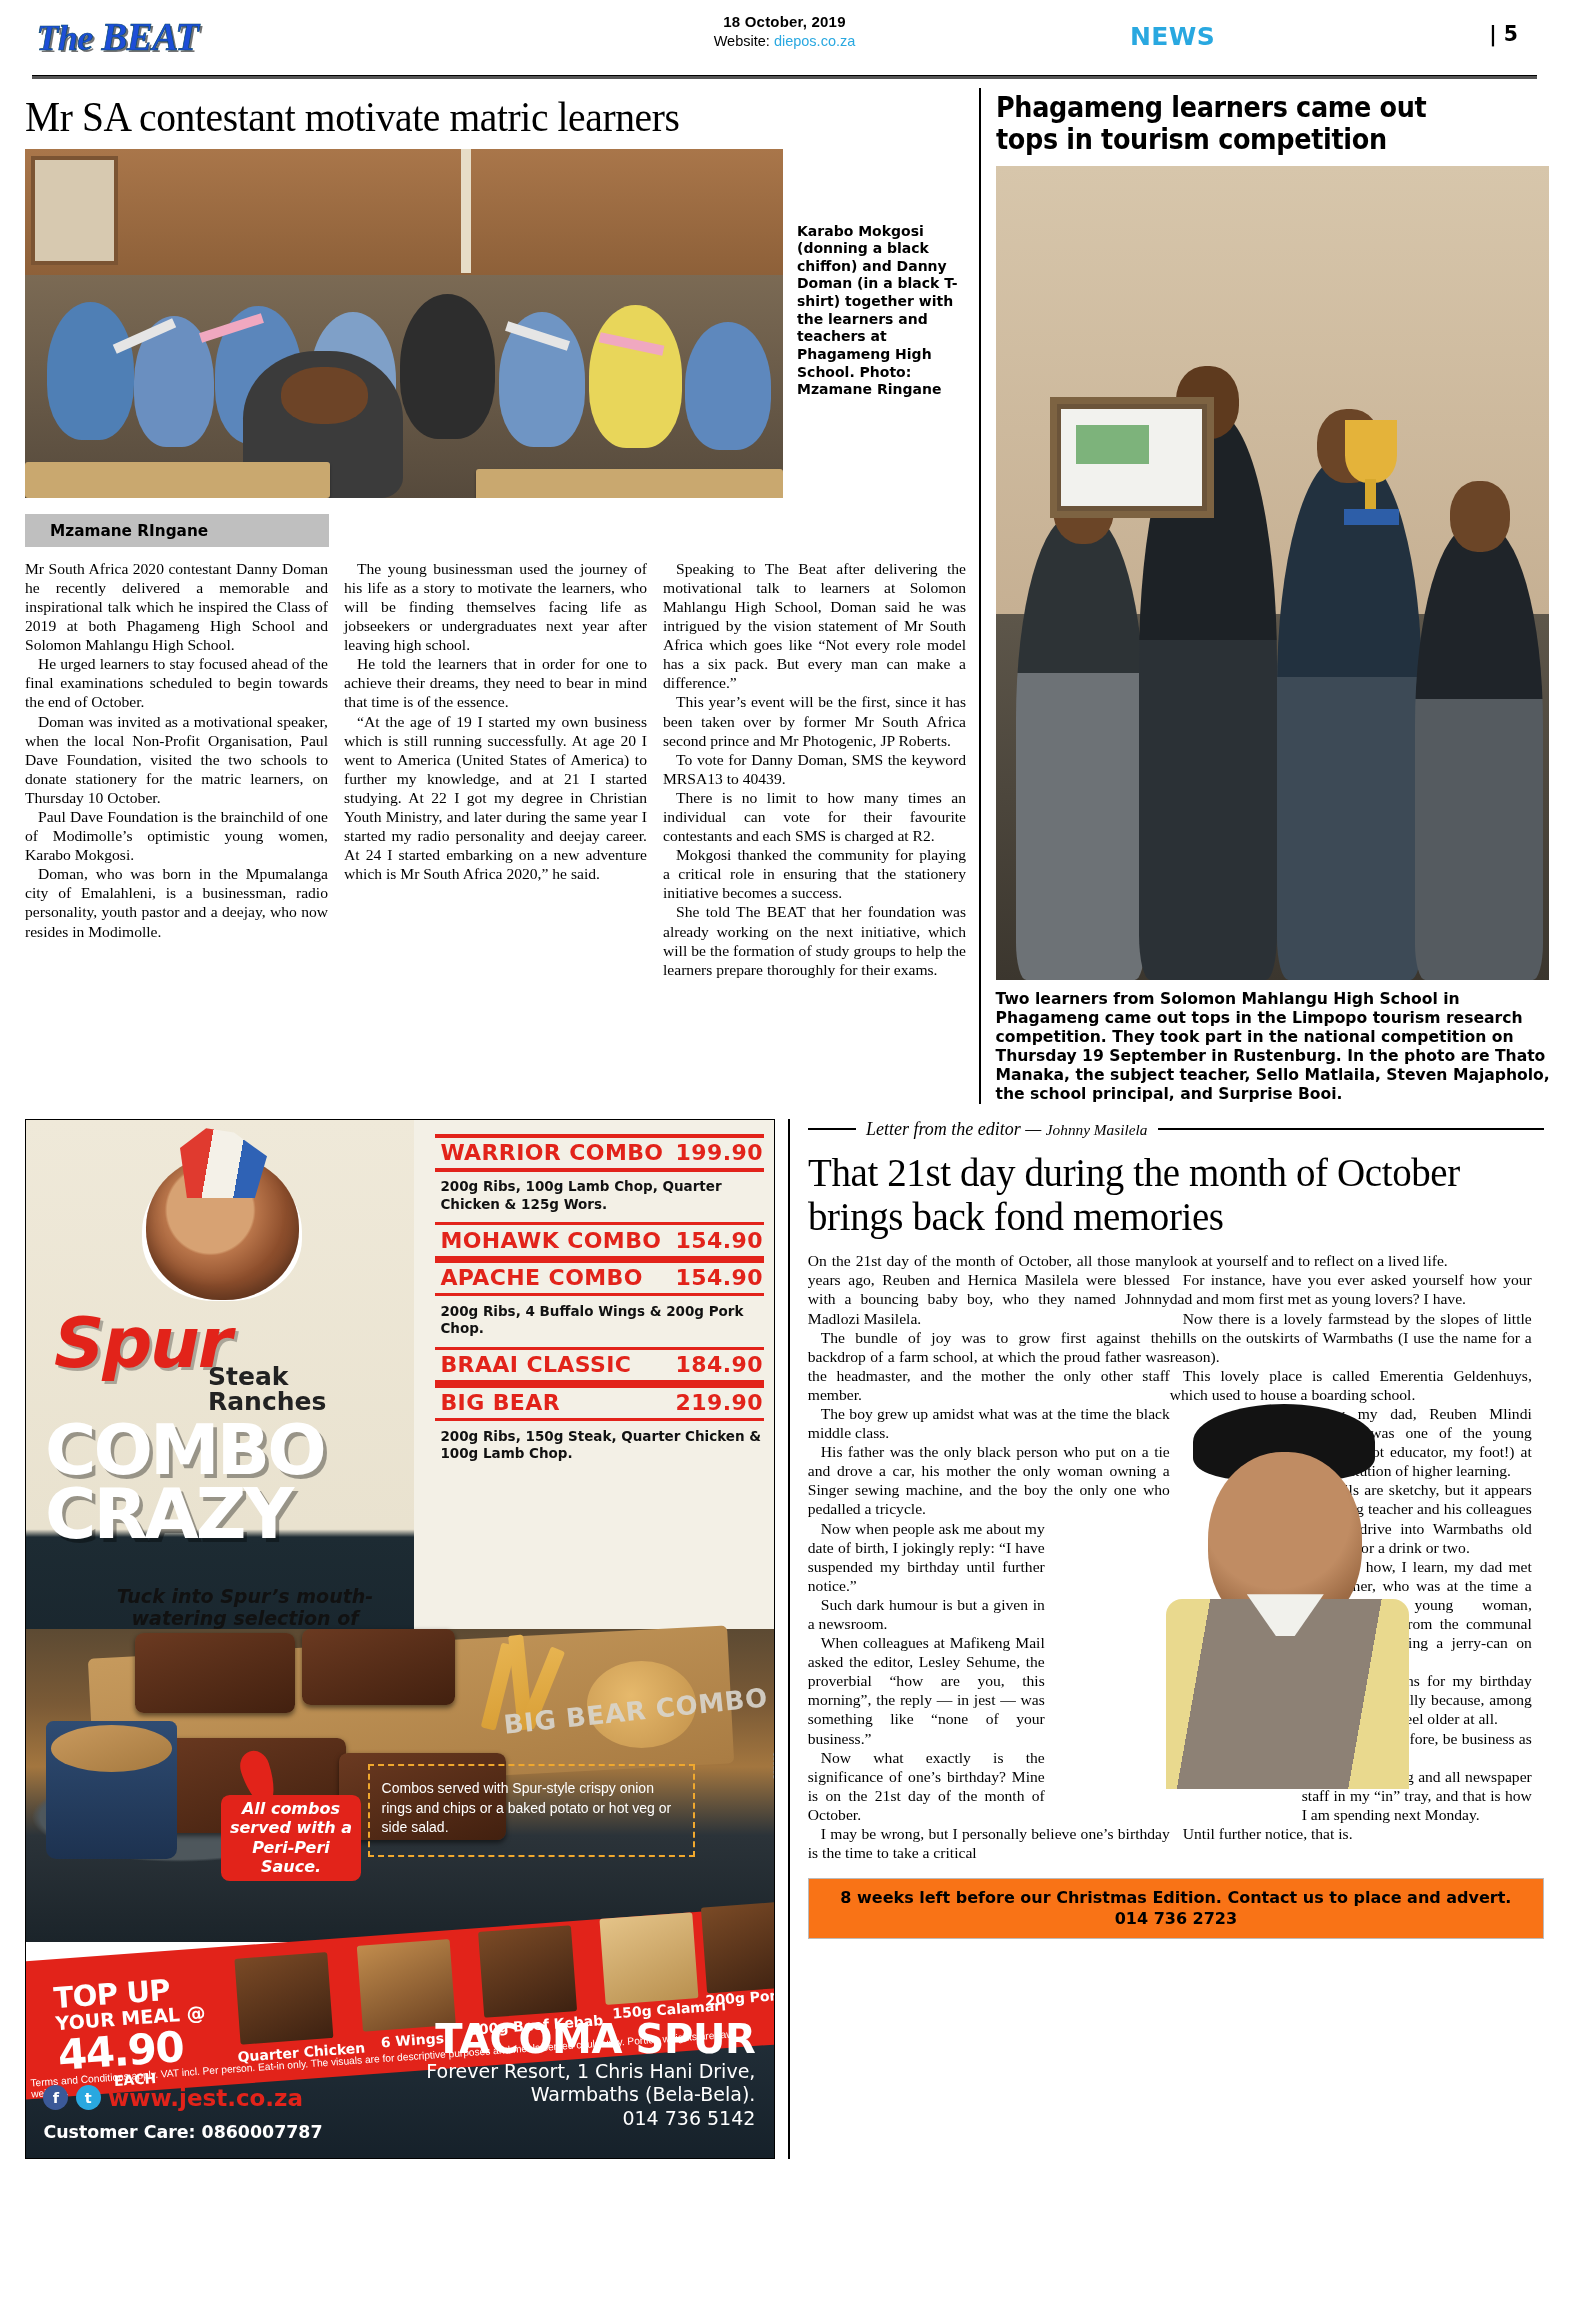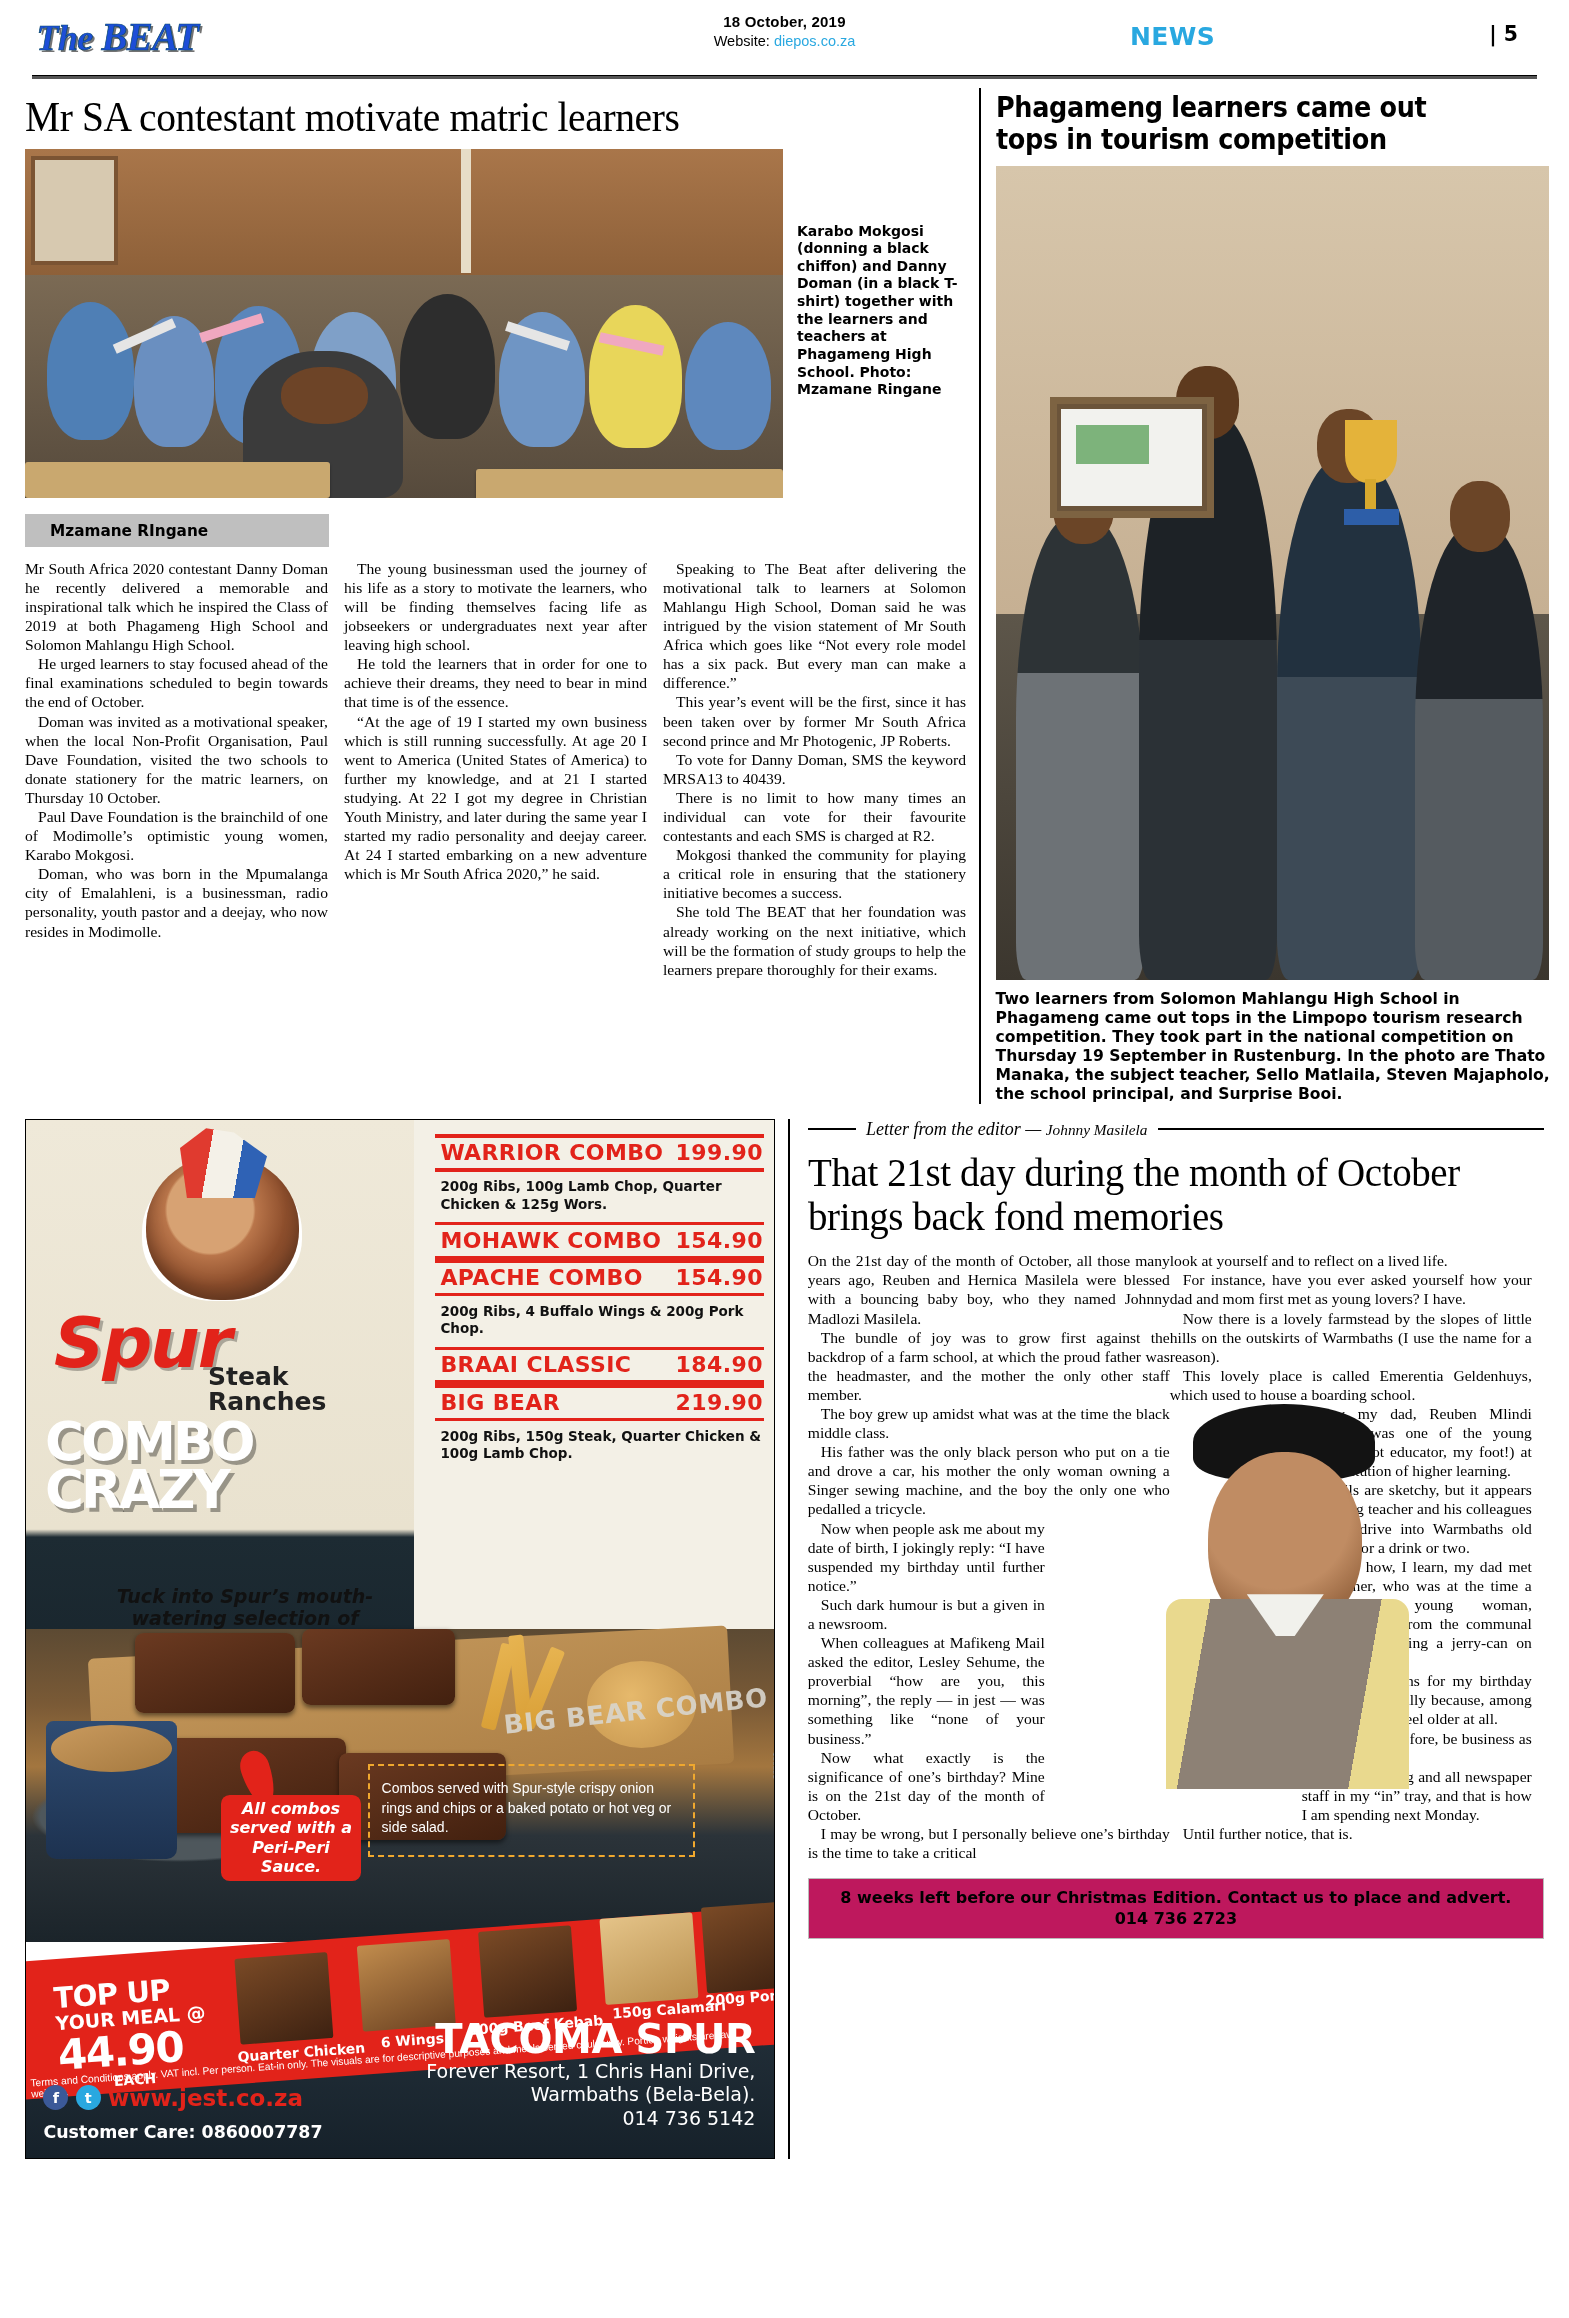--- a/index.html
+++ b/index.html
@@ -156,21 +156,21 @@
     letter-spacing:-2.2px;
   }
   .spur-sub {
     position:absolute; left:182px; top:244px;
     font-family:"DejaVu Sans", sans-serif; font-weight:bold;
     font-size:25px; color:#222; line-height:1.02; text-align:left;
   }
   .combo-crazy {
     position:absolute; left:19px; top:298px; width:378px;
     font-family:"DejaVu Sans", sans-serif; font-weight:bold;
-    font-size:53px; line-height:.92; color:#fff; letter-spacing:-2.9px;
+    font-size:70px; line-height:.92; color:#fff; letter-spacing:-2.9px;
     text-shadow: 3.6px 3.6px 0 rgba(0,0,0,.35);
   }
   .tuck {
     position:absolute; left:70px; top:465px; width:298px;
     font-family:"DejaVu Sans", sans-serif; font-style:italic;
     font-weight:bold; font-size:19px; color:#111; line-height:1.18;
     text-align:center;
   }
 
   
@@ -318,21 +318,21 @@
              border-radius: 48% 48% 46% 46%; }
   .ep-body { position:absolute; left:5.8px; top:195px; width:243px; height:190px;
              background: linear-gradient(100deg,#e9d98e 0 16%, #8d8175 16% 78%, #e9d98e 78% 100%);
              border-radius: 16px 16px 0 0; }
   .ep-collar { position:absolute; left:87px; top:190px; width:77px; height:42px;
                background:#f1f1ec; clip-path: polygon(0 0, 100% 0, 62% 100%, 38% 100%); }
   .shape-a { float:right; clear:right; width:125px; }
   .shape-b { float:left; clear:left; width:132px; }
 
   .xmas-box {
-    margin-top: 16px; background:#be185d; border: 0.7px solid #bbb;
+    margin-top: 16px; background:#f97316; border: 0.7px solid #bbb;
     text-align:center; padding: 8.7px 7.3px;
     font-family:"DejaVu Sans", sans-serif; font-weight:bold; font-size:16px;
     line-height:1.3;
   }
 </style>
 </head>
 <body>
 
 <div class="page">
 

